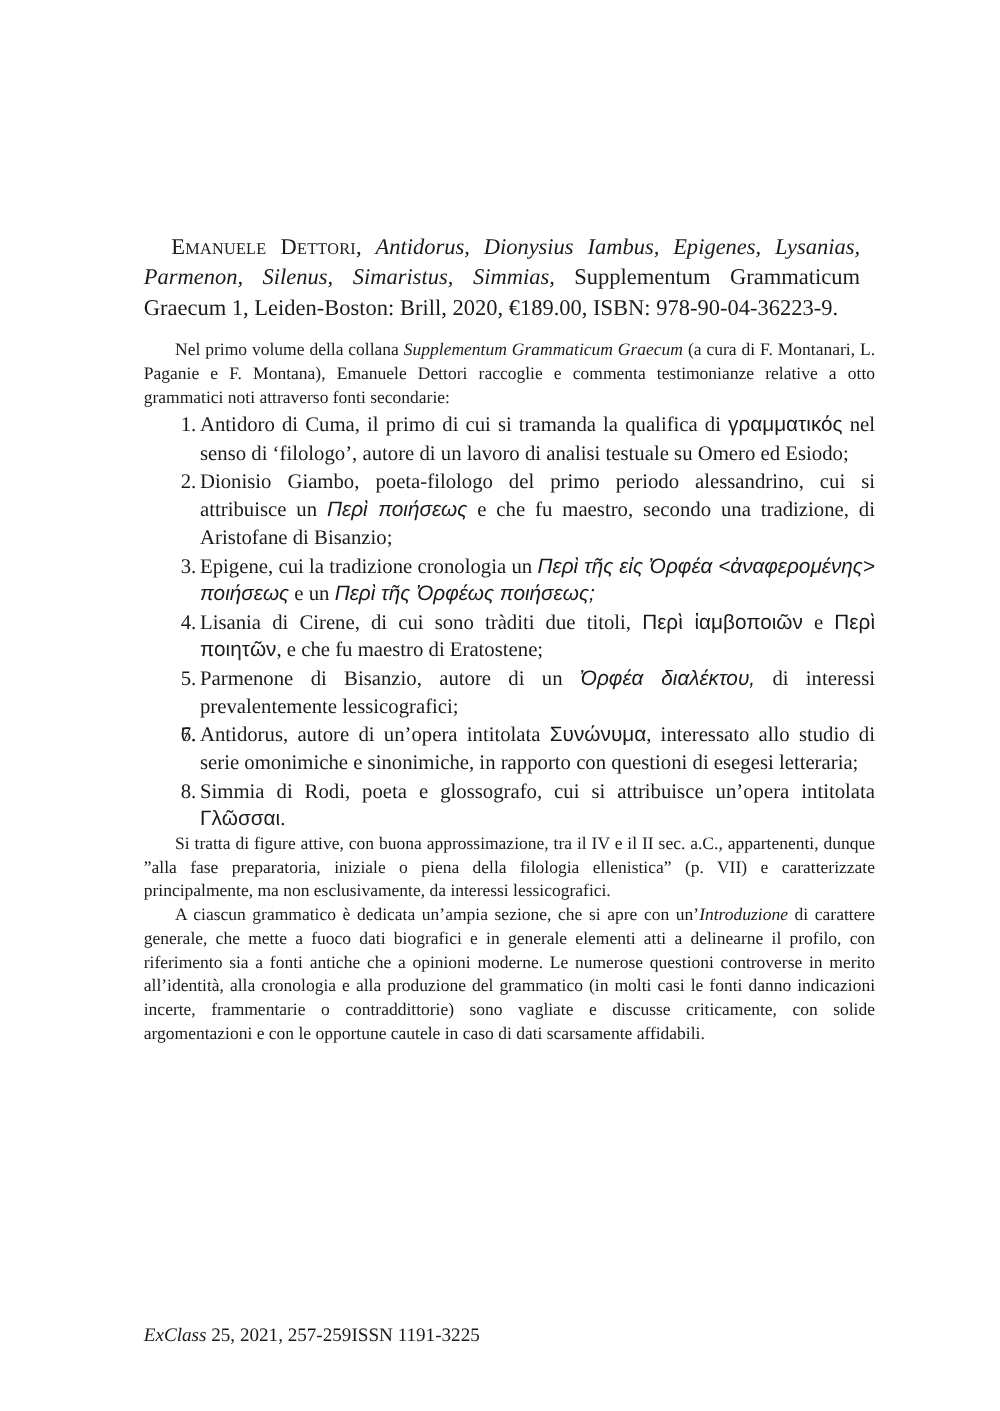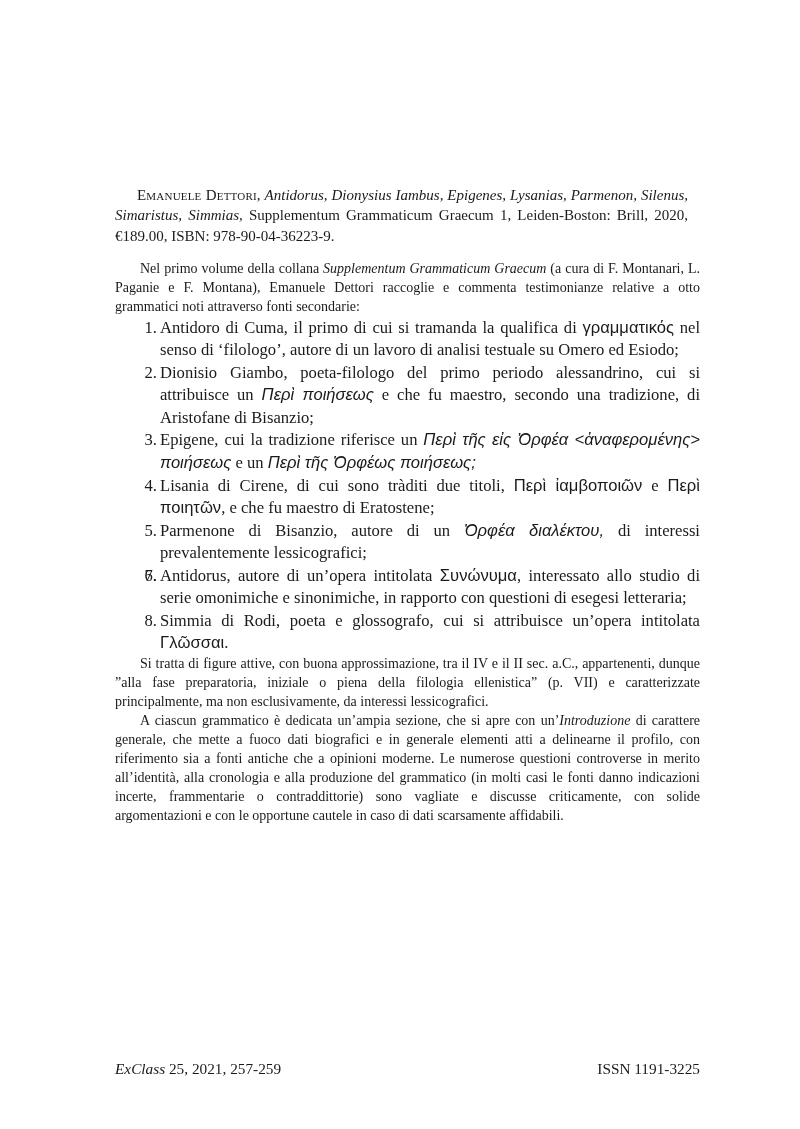--- a/index.html
+++ b/index.html
@@ -22,21 +22,21 @@
     height: 1129px;
     box-sizing: border-box;
     padding: 185px 100px 0 115px;
   }
   .content {
     width: 585px;
   }
 
   
   .citation {
-    font-size: 15px;
+    font-size: 18px;
     line-height: 1.355;
     text-align: justify;
     text-indent: 22px;
     margin: 0 12px 14px 0;
     hyphens: none;
   }
   .smallcaps {
     font-variant: small-caps;
     letter-spacing: 0.2px;
   }
@@ -76,42 +76,41 @@
   .gk { font-family: Liberation Sans, sans-serif; }
   .gk-it { font-style: italic; }
 
   
   .footer {
     position: absolute;
     left: 115px;
     right: 100px;
     top: 1060px;
     display: flex;
-    justify-content: space-between;
     align-items: baseline;
     font-size: 15.3px;
   }
   .footer .left .it { font-style: italic; }
 </style>
 </head>
 <body>
 
 <div class="page">
   <div class="content">
 
     <div class="citation">
       <span class="smallcaps">Emanuele Dettori</span><span>, </span><span class="it">Antidorus, Dionysius Iambus, Epigenes, Lysanias, Parmenon, Silenus, Simaristus, Simmias,</span><span> Supplementum Grammaticum Graecum 1, Leiden-Boston: Brill, 2020, €189.00, ISBN: 978-90-04-36223-9.</span>
     </div>
 
     <p class="body"><span>Nel primo volume della collana </span><span class="it">Supplementum Grammaticum Graecum</span><span> (a cura di F. Montanari, L. Paganie e F. Montana), Emanuele Dettori raccoglie e commenta testimonianze relative a otto grammatici noti attraverso fonti secondarie:</span></p>
 
     <ol class="grammarians">
         <li><span class="num">1.</span><span>Antidoro di Cuma, il primo di cui si tramanda la qualifica di </span><span class="gk">γραμματικός</span><span> nel senso di ‘filologo’, autore di un lavoro di analisi testuale su Omero ed Esiodo;</span></li>
         <li><span class="num">2.</span><span>Dionisio Giambo, poeta-filologo del primo periodo alessandrino, cui si attribuisce un </span><span class="gk gk-it">Περὶ ποιήσεως</span><span> e che fu maestro, secondo una tradizione, di Aristofane di Bisanzio;</span></li>
-        <li><span class="num">3.</span><span>Epigene, cui la tradizione riferisce un </span><span class="gk gk-it">Περὶ τῆς εἰς Ὀρφέα &lt;ἀναφερομένης&gt; ποιήσεως</span><span> e un </span><span class="gk gk-it">Περὶ τῆς Ὀρφέως ποιήσεως;</span></li>
+        <li><span class="num">3.</span><span>Epigene, cui la tradizione cronologia un </span><span class="gk gk-it">Περὶ τῆς εἰς Ὀρφέα &lt;ἀναφερομένης&gt; ποιήσεως</span><span> e un </span><span class="gk gk-it">Περὶ τῆς Ὀρφέως ποιήσεως;</span></li>
         <li><span class="num">4.</span><span>Lisania di Cirene, di cui sono tràditi due titoli, </span><span class="gk">Περὶ ἰαμβοποιῶν</span><span> e </span><span class="gk">Περὶ ποιητῶν</span><span>, e che fu maestro di Eratostene;</span></li>
         <li><span class="num">5.</span><span>Parmenone di Bisanzio, autore di un </span><span class="gk gk-it">Ὀρφέα διαλέκτου,</span><span> di interessi prevalentemente lessicografici;</span></li>
         <li><span class="num">6.</span></li>
         <li><span class="num">7.</span><span>Antidorus, autore di un’opera intitolata </span><span class="gk">Συνώνυμα</span><span>, interessato allo studio di serie omonimiche e sinonimiche, in rapporto con questioni di esegesi letteraria;</span></li>
         <li><span class="num">8.</span><span>Simmia di Rodi, poeta e glossografo, cui si attribuisce un’opera intitolata </span><span class="gk">Γλῶσσαι</span><span>.</span></li>
       </ol>
 
     <p class="body">Si tratta di figure attive, con buona approssimazione, tra il IV e il II sec. a.C., appartenenti, dunque ”alla fase preparatoria, iniziale o piena della filologia ellenistica” (p. VII) e caratterizzate principalmente, ma non esclusivamente, da interessi lessicografici.</p>
 
     <p class="body"><span>A ciascun grammatico è dedicata un’ampia sezione, che si apre con un’</span><span class="it">Introduzione</span><span> di carattere generale, che mette a fuoco dati biografici e in generale elementi atti a delinearne il profilo, con riferimento sia a fonti antiche che a opinioni moderne. Le numerose questioni controverse in merito all’identità, alla cronologia e alla produzione del grammatico (in molti casi le fonti danno indicazioni incerte, frammentarie o contraddittorie) sono vagliate e discusse criticamente, con solide argomentazioni e con le opportune cautele in caso di dati scarsamente affidabili.</span></p>

